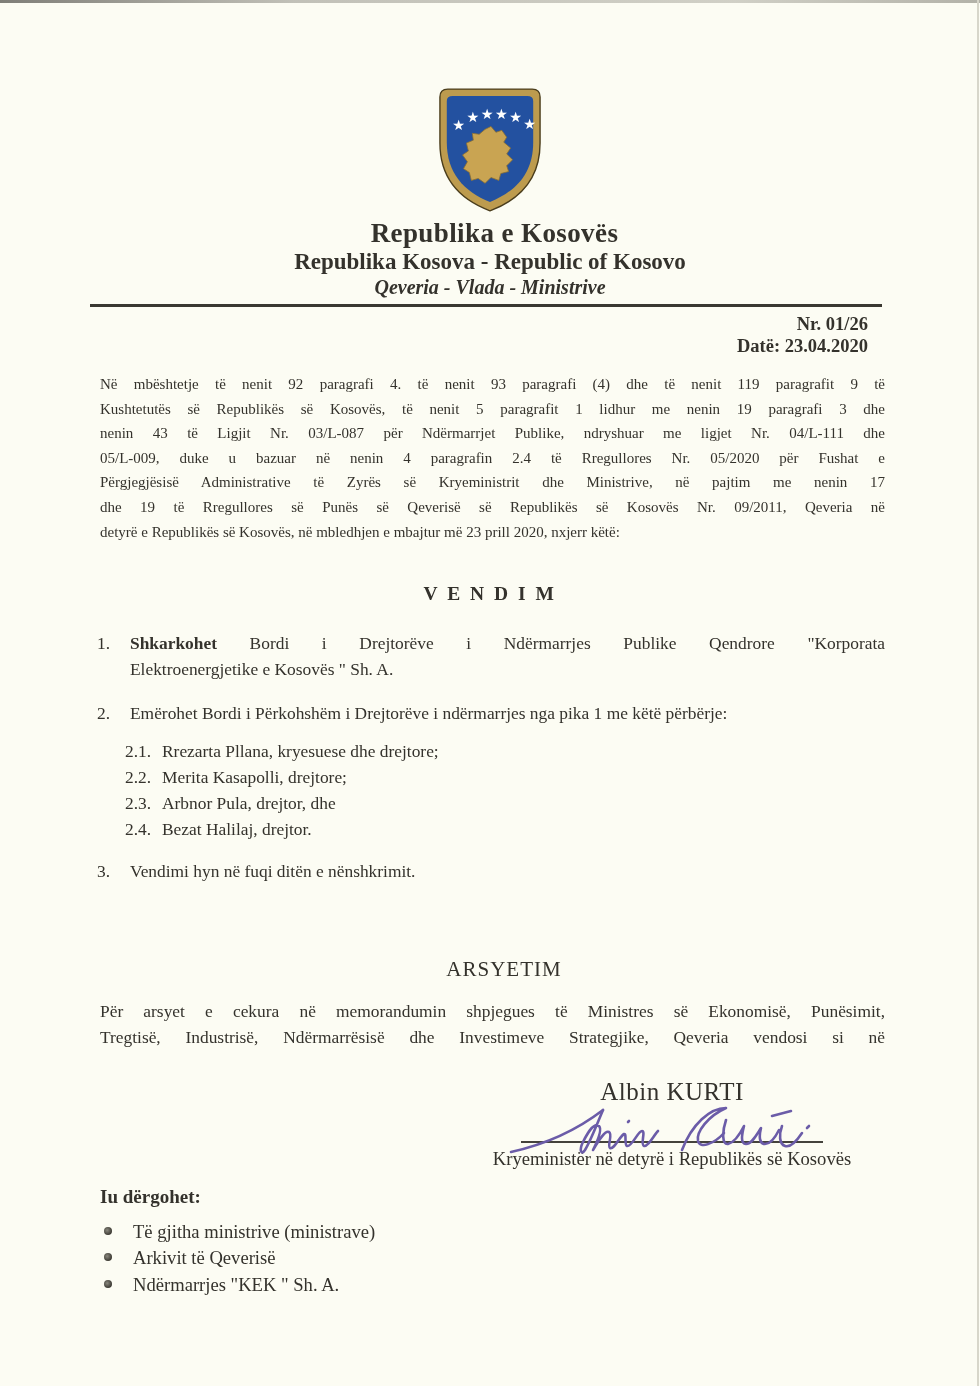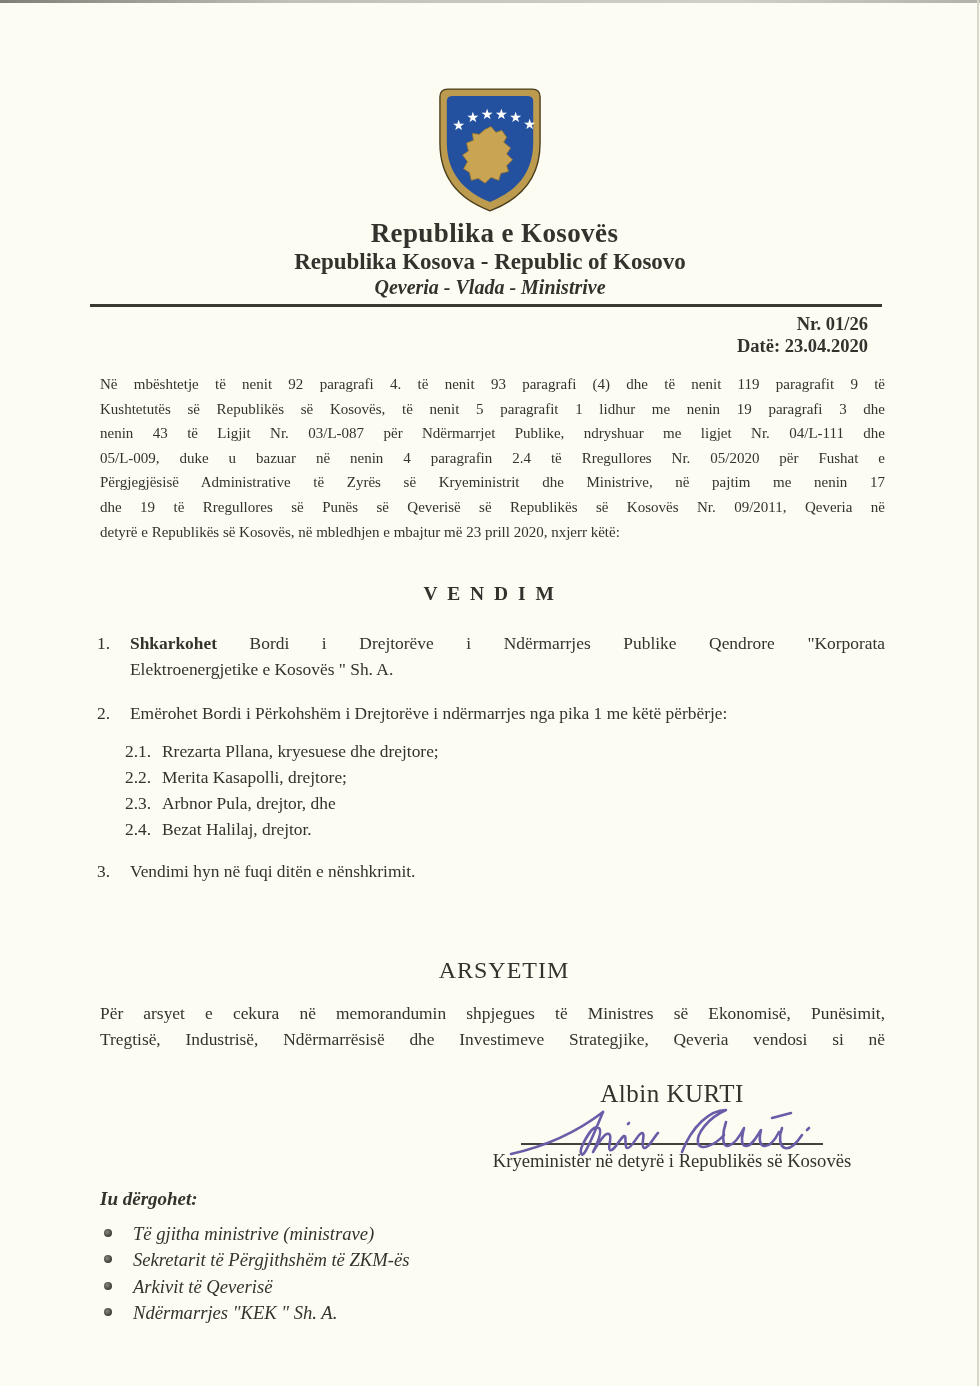--- a/index.html
+++ b/index.html
@@ -30,31 +30,31 @@
   .vendim{margin-top:39px;text-align:center;font-weight:bold;font-size:19.5px;letter-spacing:2.5px;}
 
   .item{display:flex;margin:0 95px 0 97px;font-size:17.4px;line-height:25.5px;}
   .item .num{width:33px;flex:none;}
   .item .itext{flex:1;}
   .bold{font-weight:bold;}
 
   .subitem{display:flex;margin-left:125px;margin-right:95px;font-size:17.4px;line-height:26px;}
   .subitem .snum{width:37px;flex:none;}
 
-  .arsyetim{margin-top:73px;text-align:center;font-size:24px;letter-spacing:1px;margin-left:28px;}
+  .arsyetim{margin-top:73px;text-align:center;font-size:21px;letter-spacing:1px;margin-left:28px;}
 
   .reason{margin:17px 95px 0 100px;font-size:17.4px;line-height:25.5px;}
 
   .sig-block{width:400px;margin:28px 108px 0 auto;text-align:center;position:relative;}
   .sig-name{font-weight:normal;font-size:25px;letter-spacing:.5px;}
   .sig-svg{display:block;margin:-6px auto -17px auto;position:relative;z-index:2;}
   .sig-line{width:302px;margin:0 auto;border-bottom:2px solid #44423b;}
   .sig-caption{margin-top:5px;font-size:18.6px;}
 
-  .dist{margin:16px 0 0 100px;font-style:italic;}
+  .dist{margin:16px 0 0 100px;}
   .dist-label{font-weight:bold;font-size:19px;}
   .dist-list{margin-top:11px;}
   .dist-row{display:flex;align-items:baseline;font-size:18.6px;line-height:26.2px;}
   .bullet{flex:none;width:8px;height:8px;border-radius:50%;background:radial-gradient(circle at 40% 40%, #8a887e 0%, #3c3a33 70%);margin:0 21px 0 4px;position:relative;top:-3px;}
 </style>
 </head>
 <body>
 
 <div class="scan-edge-top"></div>
 <div class="scan-edge-right"></div>
@@ -159,24 +159,20 @@
 
 <div class="dist">
   <div class="dist-label">Iu dërgohet:</div>
   <div class="dist-list">
     <div class="dist-row">
       <span class="bullet"></span>
       <span>Të gjitha ministrive (ministrave)</span>
     </div>
     <div class="dist-row">
       <span class="bullet"></span>
-      <span>Sekretarit të Përgjithshëm të ZKM-ës</span>
-    </div>
-    <div class="dist-row">
-      <span class="bullet"></span>
       <span>Arkivit të Qeverisë</span>
     </div>
     <div class="dist-row">
       <span class="bullet"></span>
       <span>Ndërmarrjes "KEK " Sh. A.</span>
     </div>
   </div>
 </div>
 
 </body></html>

